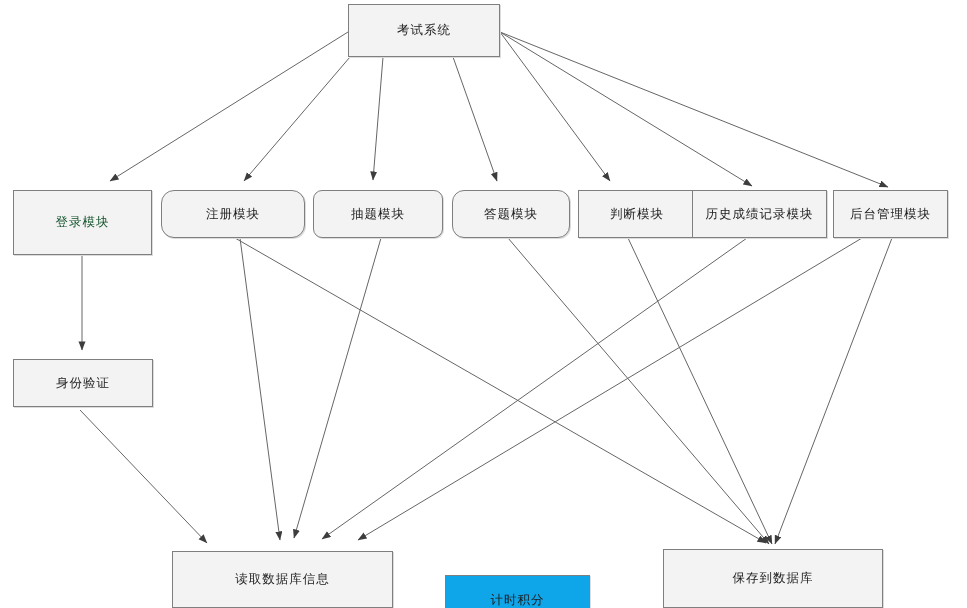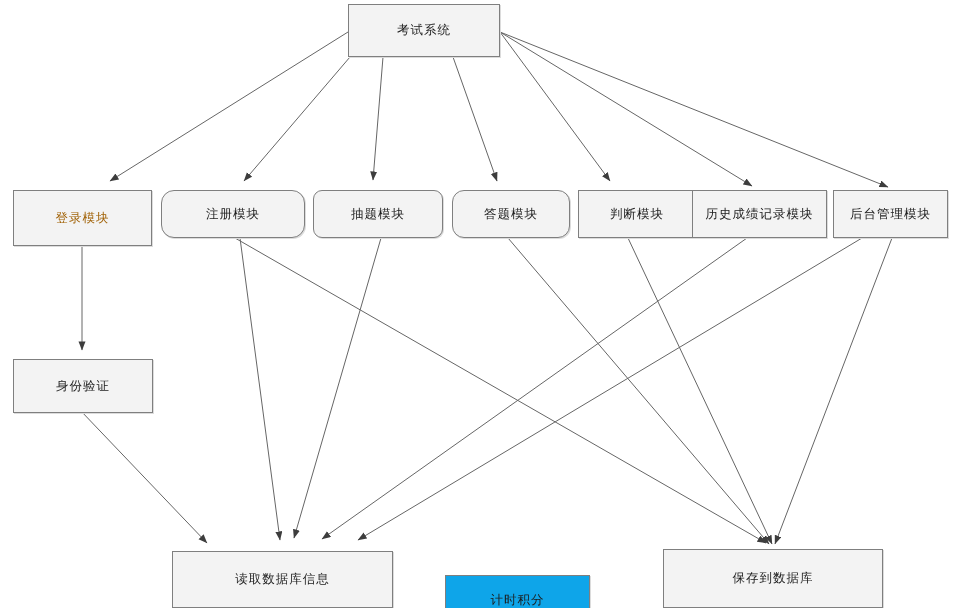--- a/index.html
+++ b/index.html
@@ -51,24 +51,24 @@
       <line x1="381" y1="238" x2="294" y2="538" stroke="#666666" stroke-width="1" marker-end="url(#arw)"></line>
       <line x1="508" y1="238" x2="769" y2="544" stroke="#666666" stroke-width="1" marker-end="url(#arw)"></line>
       <line x1="628" y1="238" x2="772" y2="544" stroke="#666666" stroke-width="1" marker-end="url(#arw)"></line>
       <line x1="747" y1="238" x2="322" y2="539" stroke="#666666" stroke-width="1" marker-end="url(#arw)"></line>
       <line x1="862" y1="238" x2="358" y2="540" stroke="#666666" stroke-width="1" marker-end="url(#arw)"></line>
       <line x1="892" y1="238" x2="775" y2="544" stroke="#666666" stroke-width="1" marker-end="url(#arw)"></line>
       <line x1="517" y1="597" x2="517" y2="607" stroke="#666666" stroke-width="1"></line>
     </svg>
 
   <div class="node" style="left: 348px; top: 4px; width: 152px; height: 53px; background: rgb(243, 243, 243); border-color: rgb(127, 127, 127); color: rgb(28, 28, 28);">考试系统</div>
-  <div class="node" style="left: 13px; top: 190px; width: 139px; height: 56px; background: rgb(243, 243, 243); border-color: rgb(127, 127, 127); color: #a16207;">登录模块</div>
+  <div class="node" style="left: 13px; top: 190px; width: 139px; height: 65px; background: rgb(243, 243, 243); border-color: rgb(127, 127, 127); color: #14532d;">登录模块</div>
   <div class="node" style="left: 161px; top: 190px; width: 144px; height: 48px; background: rgb(243, 243, 243); border-color: rgb(127, 127, 127); color: rgb(28, 28, 28); border-radius: 13px;">注册模块</div>
   <div class="node" style="left: 313px; top: 190px; width: 130px; height: 48px; background: rgb(243, 243, 243); border-color: rgb(127, 127, 127); color: rgb(28, 28, 28); border-radius: 9px;">抽题模块</div>
   <div class="node" style="left: 452px; top: 190px; width: 118px; height: 48px; background: rgb(243, 243, 243); border-color: rgb(127, 127, 127); color: rgb(28, 28, 28); border-radius: 12px;">答题模块</div>
   <div class="node" style="left: 578px; top: 190px; width: 118px; height: 48px; background: rgb(243, 243, 243); border-color: rgb(127, 127, 127); color: rgb(28, 28, 28);">判断模块</div>
   <div class="node" style="left: 692px; top: 190px; width: 135px; height: 48px; background: rgb(243, 243, 243); border-color: rgb(127, 127, 127); color: rgb(28, 28, 28);">历史成绩记录模块</div>
   <div class="node" style="left: 833px; top: 190px; width: 115px; height: 48px; background: rgb(243, 243, 243); border-color: rgb(127, 127, 127); color: rgb(28, 28, 28);">后台管理模块</div>
-  <div class="node" style="left: 13px; top: 359px; width: 140px; height: 54px; background: rgb(243, 243, 243); border-color: rgb(127, 127, 127); color: rgb(28, 28, 28);">身份验证</div>
+  <div class="node" style="left: 13px; top: 359px; width: 140px; height: 48px; background: rgb(243, 243, 243); border-color: rgb(127, 127, 127); color: rgb(28, 28, 28);">身份验证</div>
   <div class="node" style="left: 172px; top: 551px; width: 221px; height: 57px; background: rgb(243, 243, 243); border-color: rgb(127, 127, 127); color: rgb(28, 28, 28);">读取数据库信息</div>
   <div class="node" style="left: 445px; top: 547px; width: 145px; height: 50px; background: #0ea5e9; border-color: rgb(127, 127, 127); color: rgb(28, 28, 28); margin-top: 28px;">计时积分</div>
   <div class="node" style="left: 663px; top: 549px; width: 220px; height: 59px; background: rgb(243, 243, 243); border-color: rgb(127, 127, 127); color: rgb(28, 28, 28); text-align: center;">保存到数据库</div>
 </div>
 
 </body></html>

